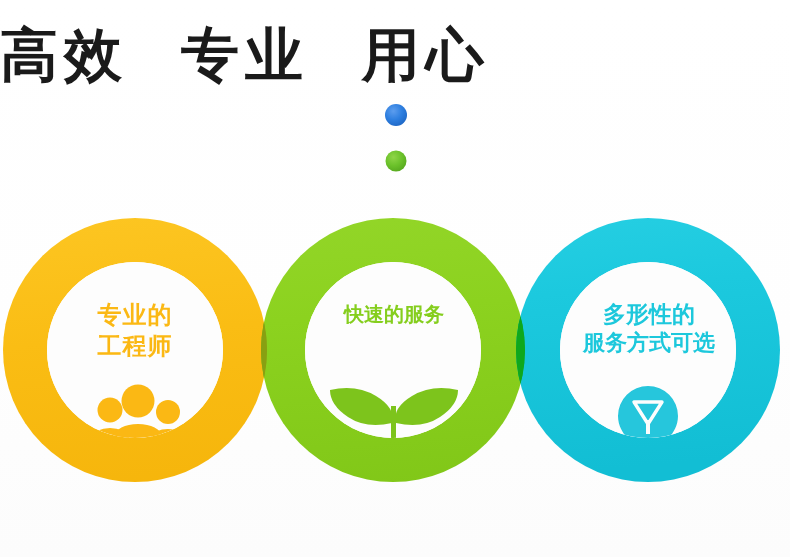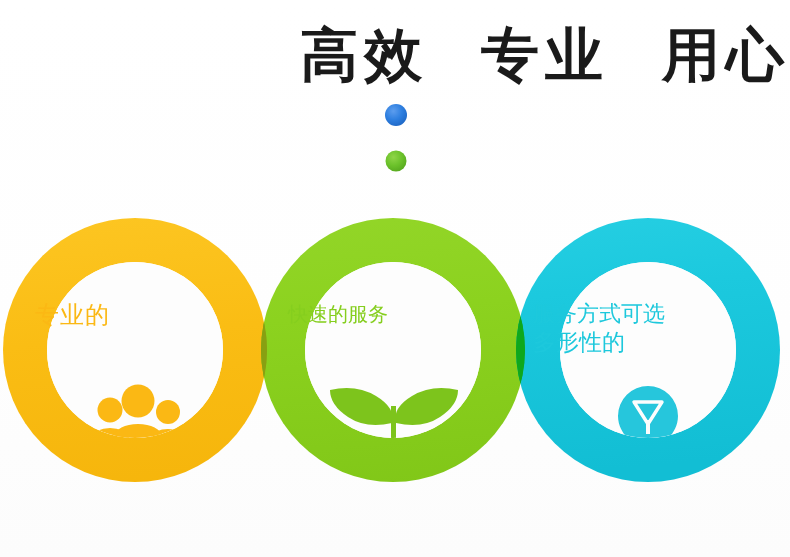--- a/index.html
+++ b/index.html
@@ -14,21 +14,21 @@
   #stage{
     position:relative;
     width:790px;height:557px;
     background:linear-gradient(180deg,#ffffff 0%,#fefefe 60%,#fcfcfc 100%);
   }
 
   
   .headline{
     position:absolute;
     top:26px;left:0;right:0;
-    text-align:right;
+    text-align:left;
     white-space:nowrap;
     line-height:1;
     user-select:none;
   }
   .headline .word{
     display:inline-block;
     font-size:58px;
     font-weight:700;
     color:#1a1a1a;
     letter-spacing:6px;
@@ -41,23 +41,24 @@
 
   
   .venn{
     position:absolute;left:0;top:0;
     width:790px;height:557px;
   }
 
   
   .ctext{
     position:absolute;
+    text-align:center;
     white-space:nowrap;
     line-height:1.28;
-    font-weight:400;
+    font-weight:700;
     font-family:"DejaVu Sans","Liberation Sans",sans-serif;
     user-select:none;
   }
   .ctext .line{display:block;}
 
   .ctext.c1{left:35px;top:300px;width:200px;font-size:24px;color:#FBB814;letter-spacing:1px;}
   .ctext.c2{left:288px;top:302px;width:212px;font-size:20px;color:#85CE1E;letter-spacing:0px;}
   .ctext.c3{left:533px;top:300px;width:232px;font-size:23px;color:#1DC8DC;letter-spacing:0px;}
 
   .ctext.c3 .line.wide{font-size:22px;}
@@ -247,24 +248,25 @@
       <rect x="633" y="457" width="30" height="4.5" fill="#26C6DC"></rect>
       <rect x="633" y="465" width="30" height="4.5" fill="#26C6DC"></rect>
 
       <path d="M556 456 q46 -14 92 -14 q46 0 92 14 L742 476 L556 476 Z" fill="#26C6DC"></path>
       <rect x="556" y="468" width="186" height="20" fill="#26C6DC"></rect>
     </g>
   </svg>
 
   <div class="ctext c1">
     <span class="line">专业的</span>
+    <span class="line">工程师</span>
   </div>
 
   <div class="ctext c2">
     <span class="line">快速的服务</span>
   </div>
 
   <div class="ctext c3">
+    <span class="line">多形性的</span>
     <span class="line wide">服务方式可选</span>
-    <span class="line">多形性的</span>
   </div>
 
 </div>
 
 </body></html>

